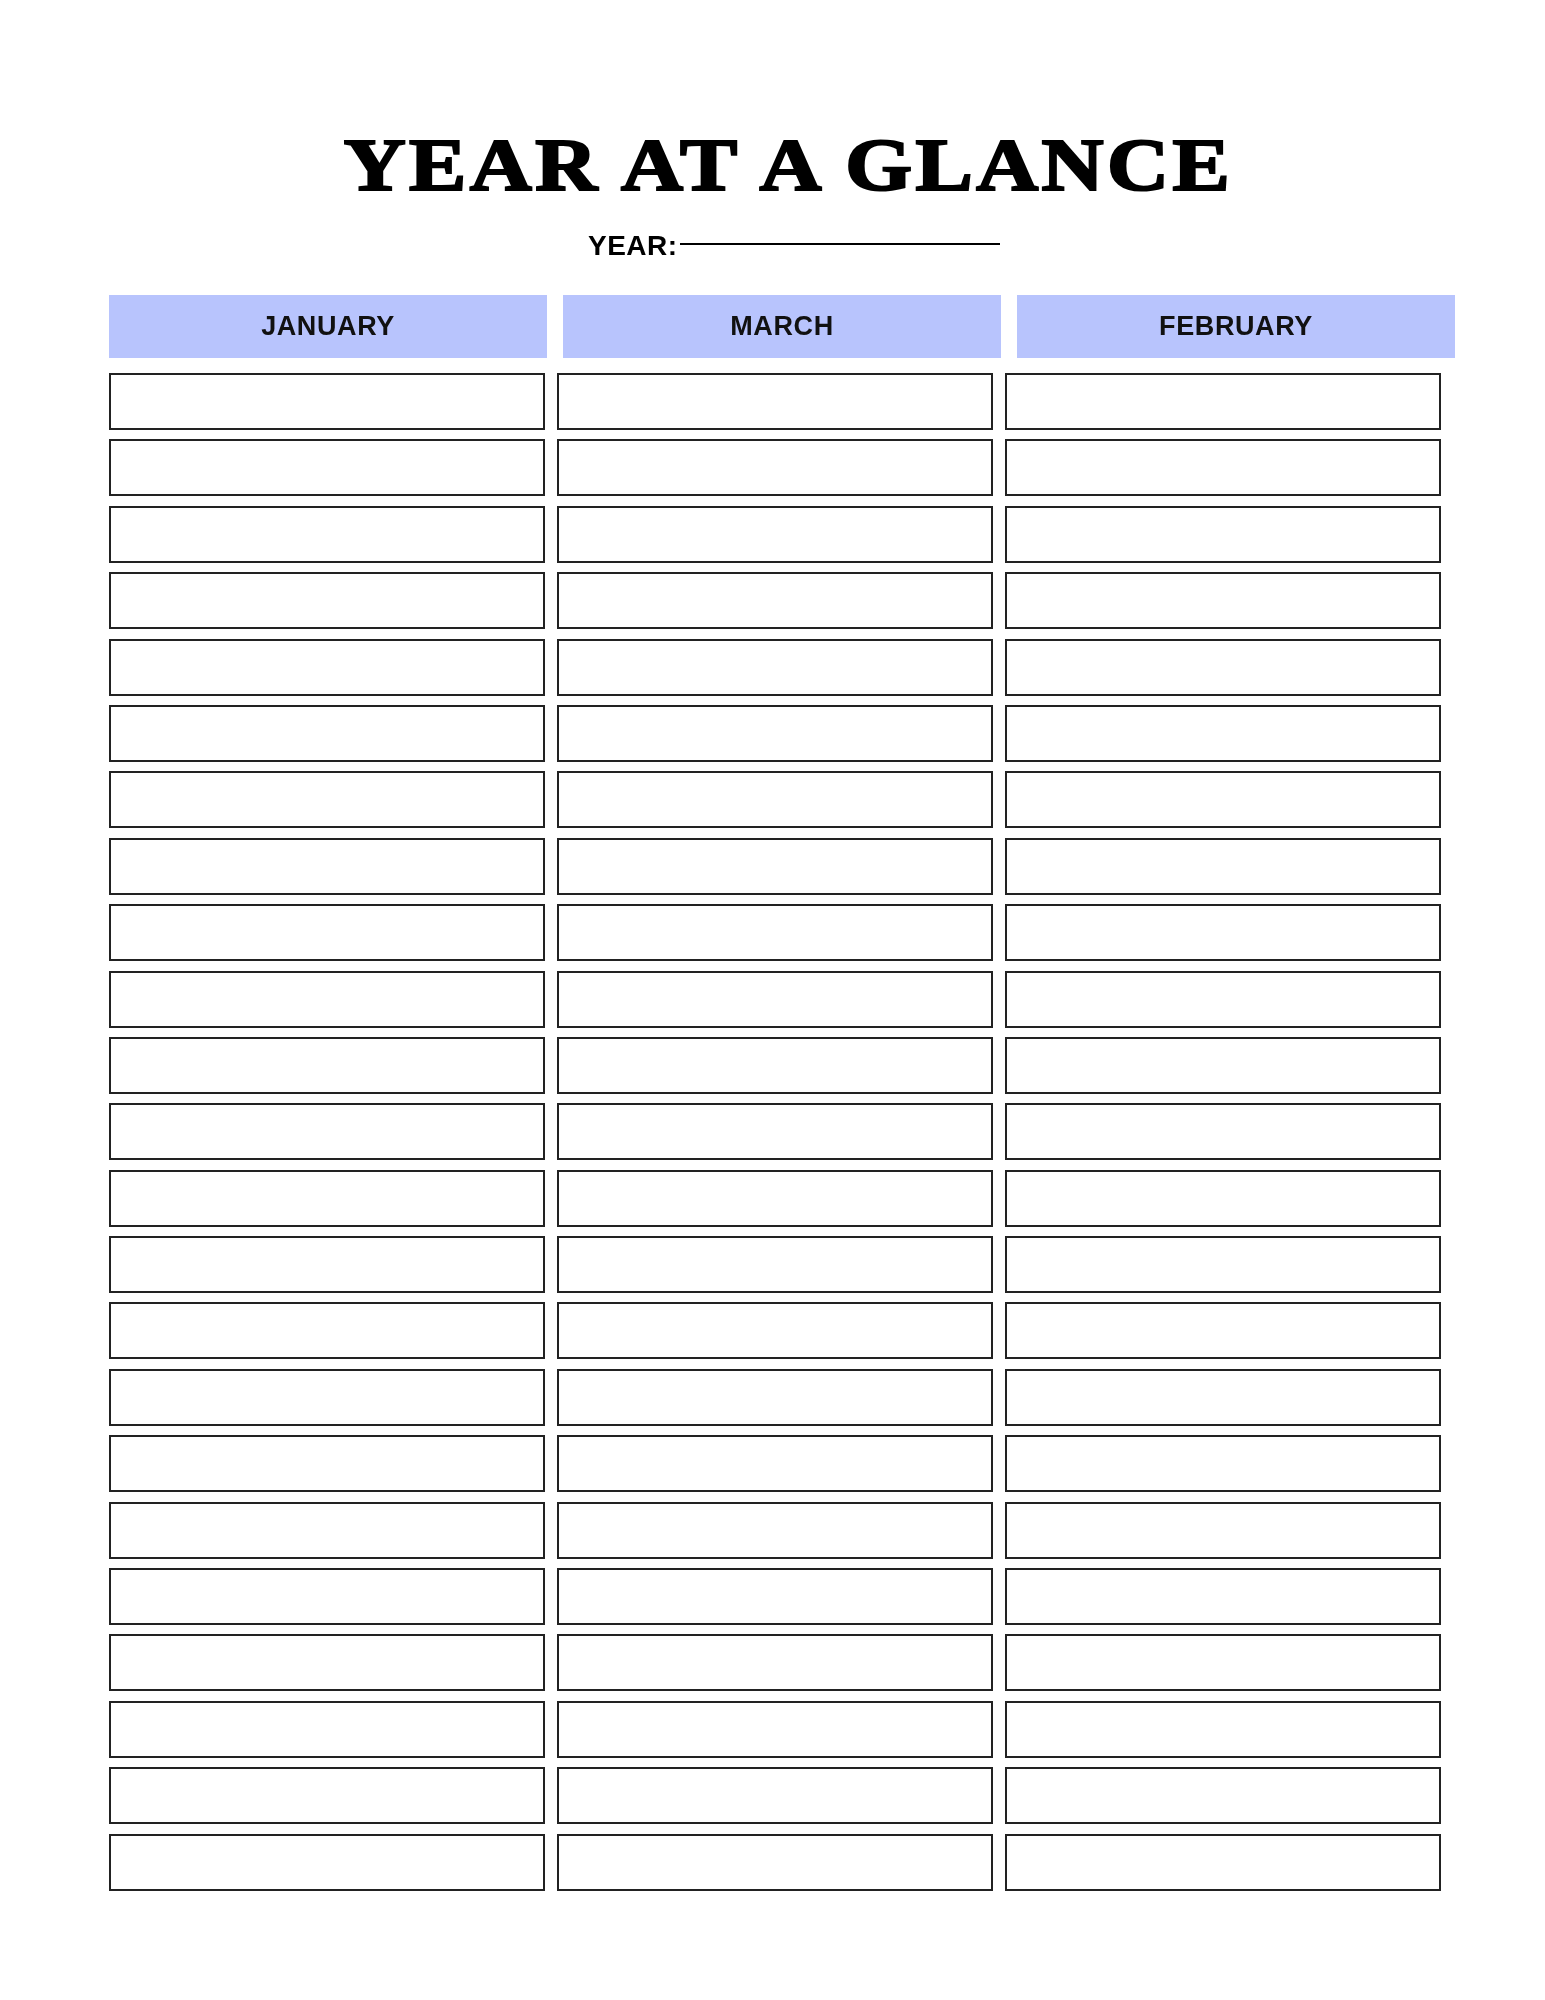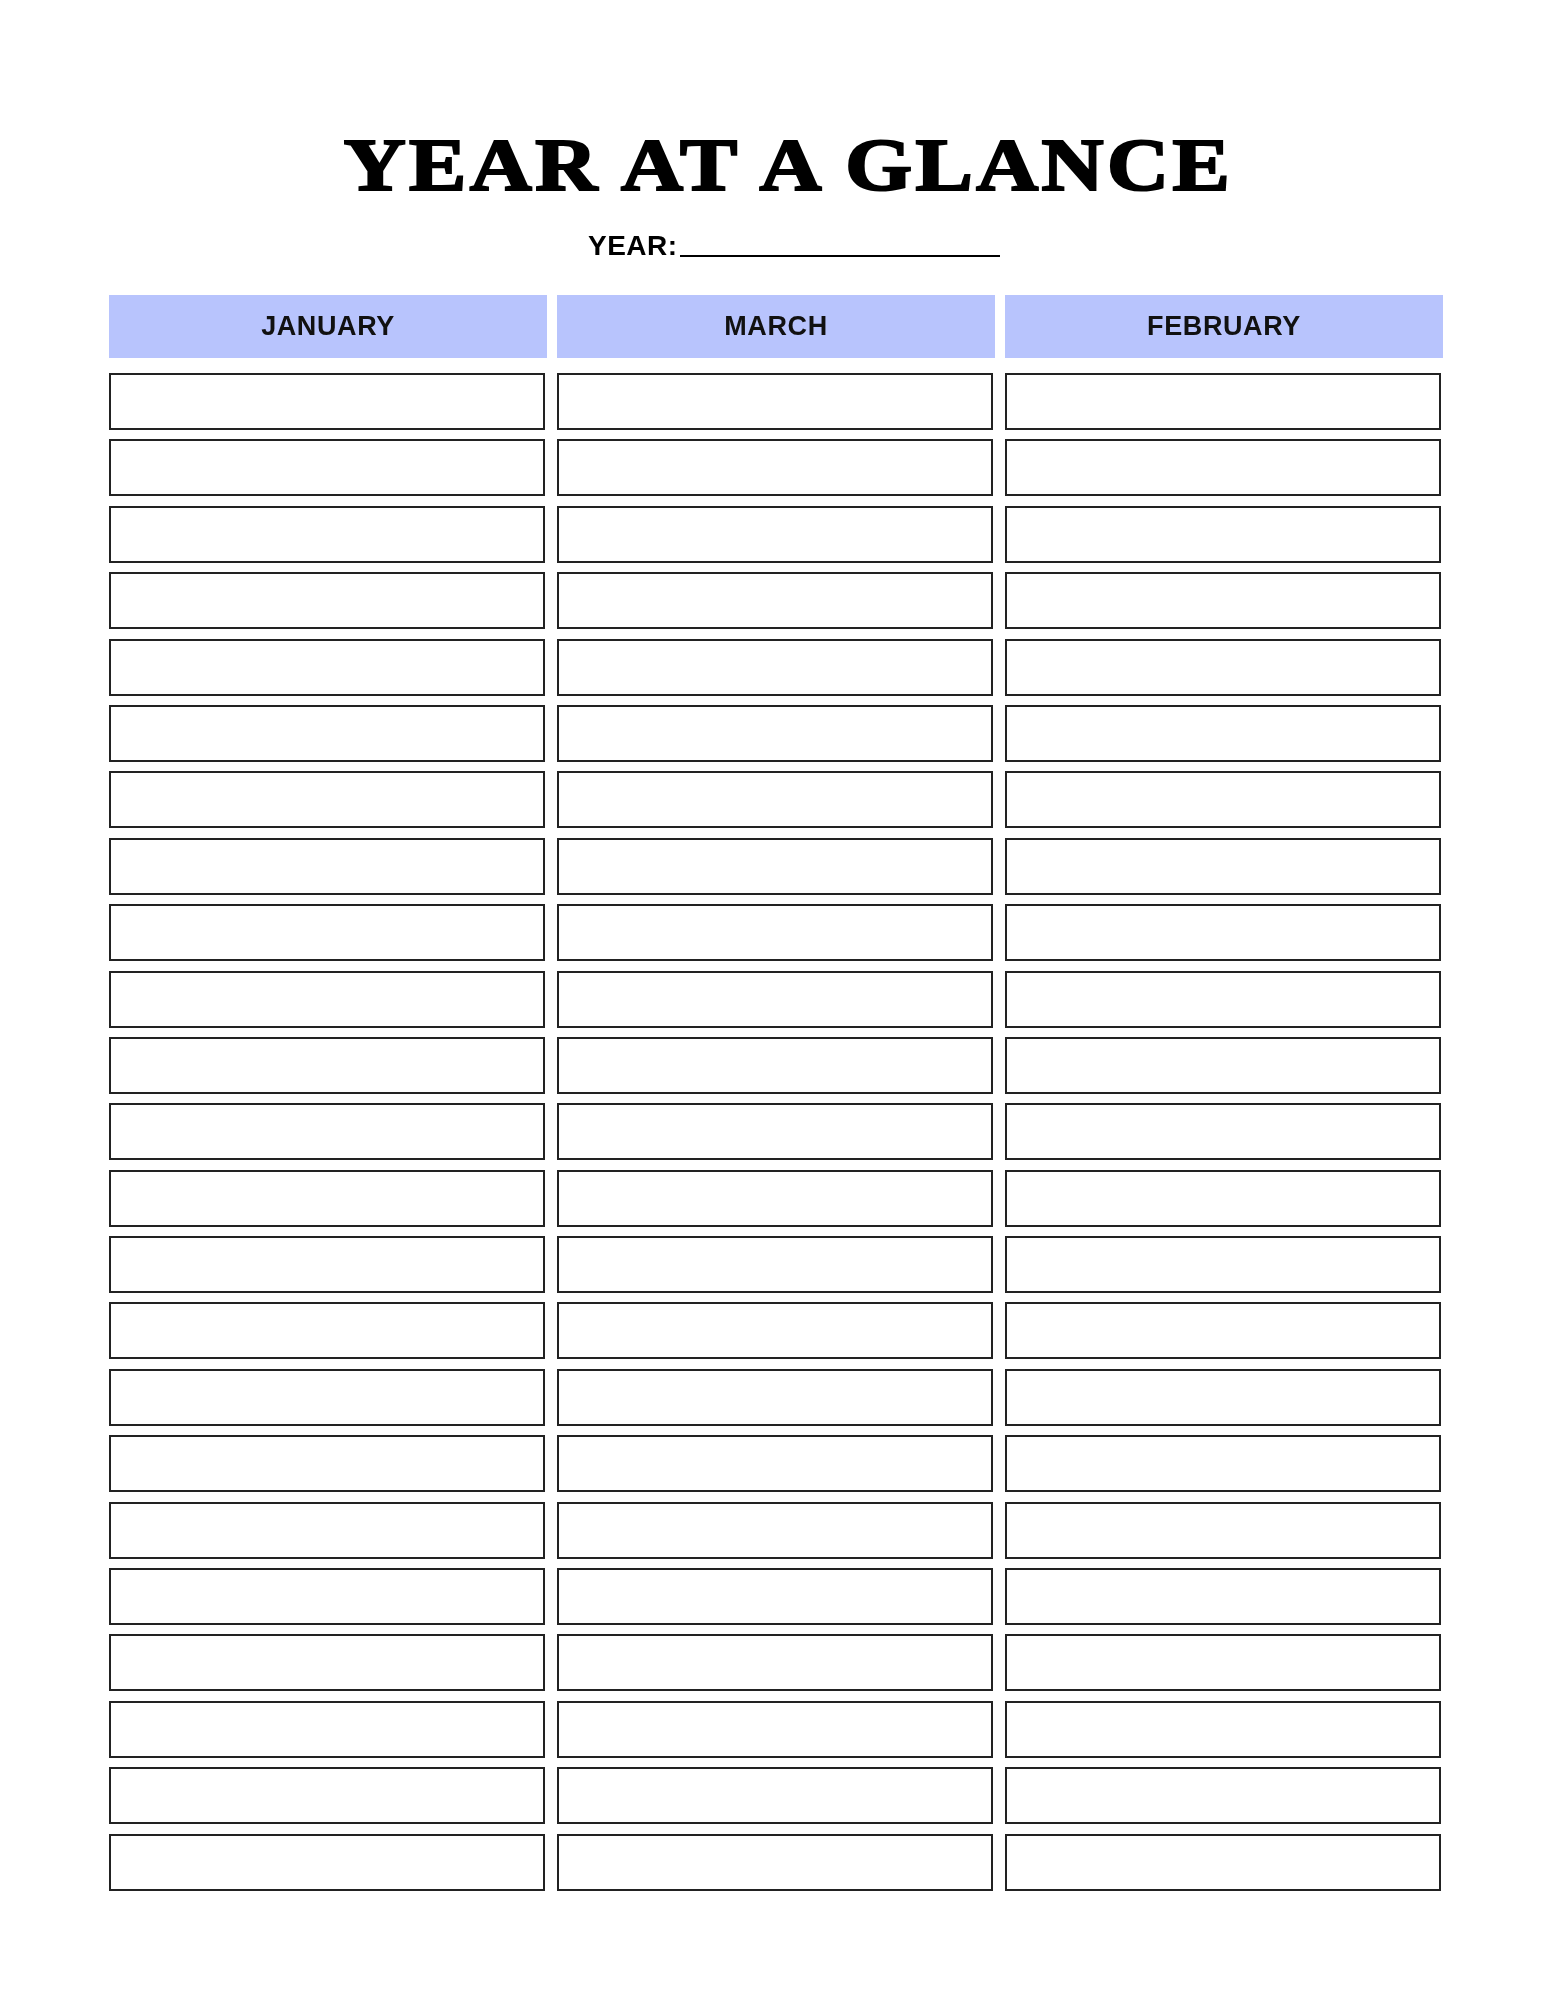--- a/index.html
+++ b/index.html
@@ -33,21 +33,21 @@
       display: inline-block;
       transform: scaleX(1.16);
       transform-origin: center;
     }
     .year-row {
       position: absolute;
       left: 588px;
       top: 230px;
       height: 32px;
       display: flex;
-      align-items: flex-end;
+      align-items: center;
     }
     .year-label {
       font-family: "Liberation Sans", sans-serif;
       font-weight: 700;
       font-size: 28px;
       line-height: 32px;
       letter-spacing: 0.5px;
     }
     .year-line {
       width: 320px;
@@ -57,21 +57,21 @@
       margin-bottom: 5px;
     }
     .grid {
       position: absolute;
       left: 109px;
       top: 295px;
       width: 1334px;
     }
     .header-row {
       display: flex;
-      gap: 10px;
+      gap: 16px;
       height: 63px;
       border-radius: 22px;
     }
     .month-header {
       flex: 0 0 438px;
       height: 63px;
       background: #b8c4fd;
       display: flex;
       align-items: center;
       justify-content: center;

